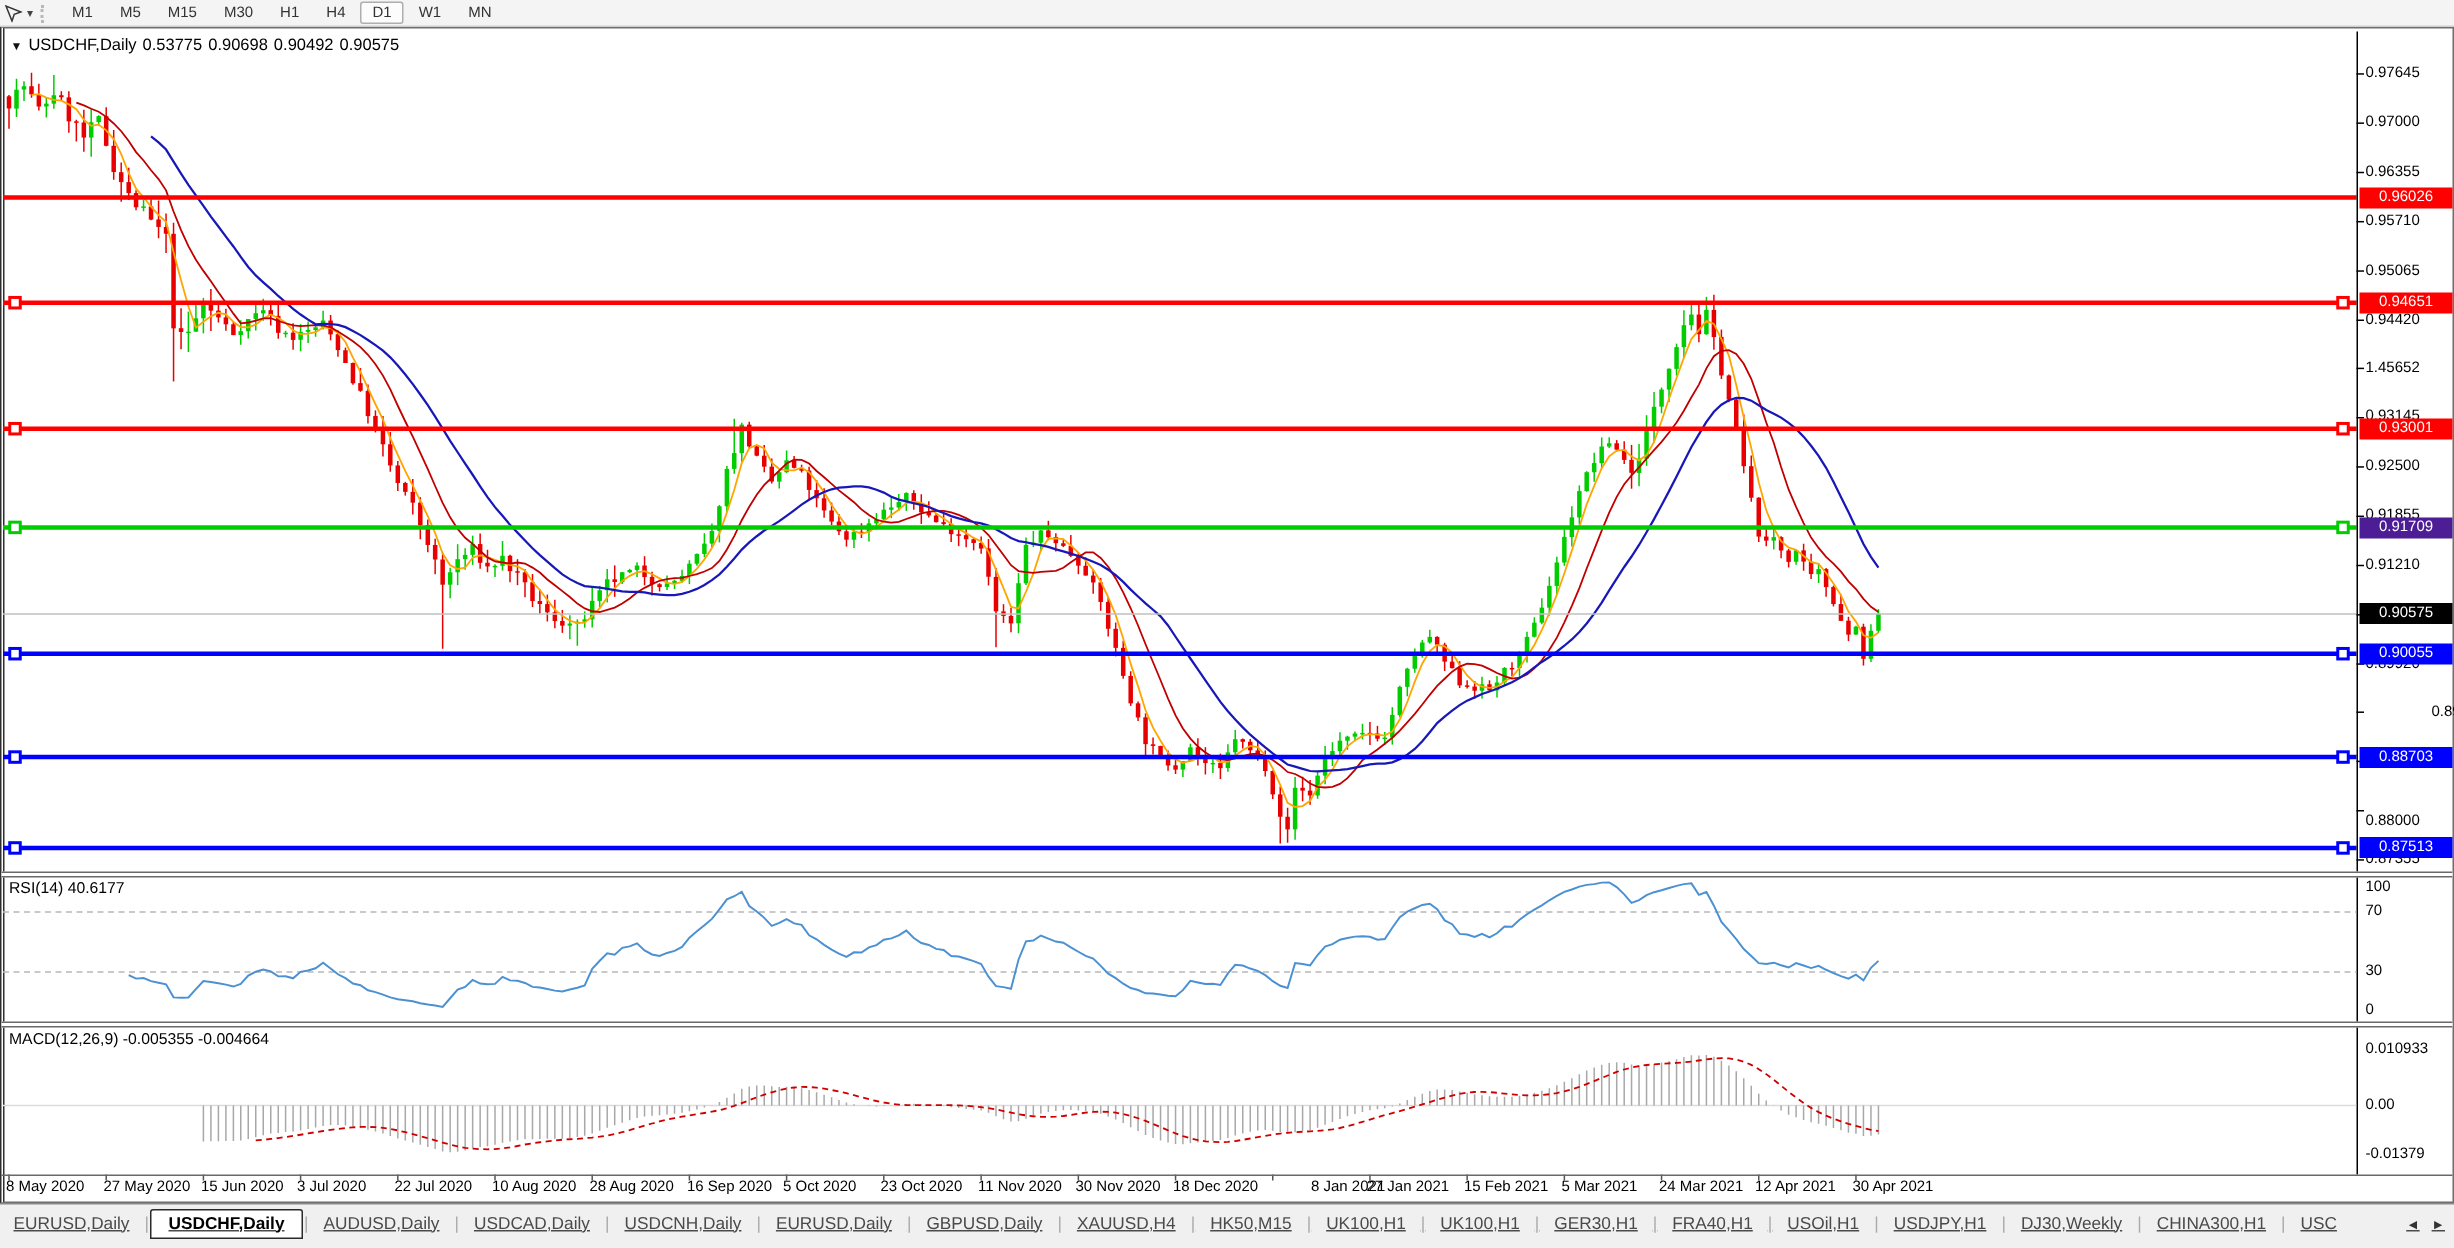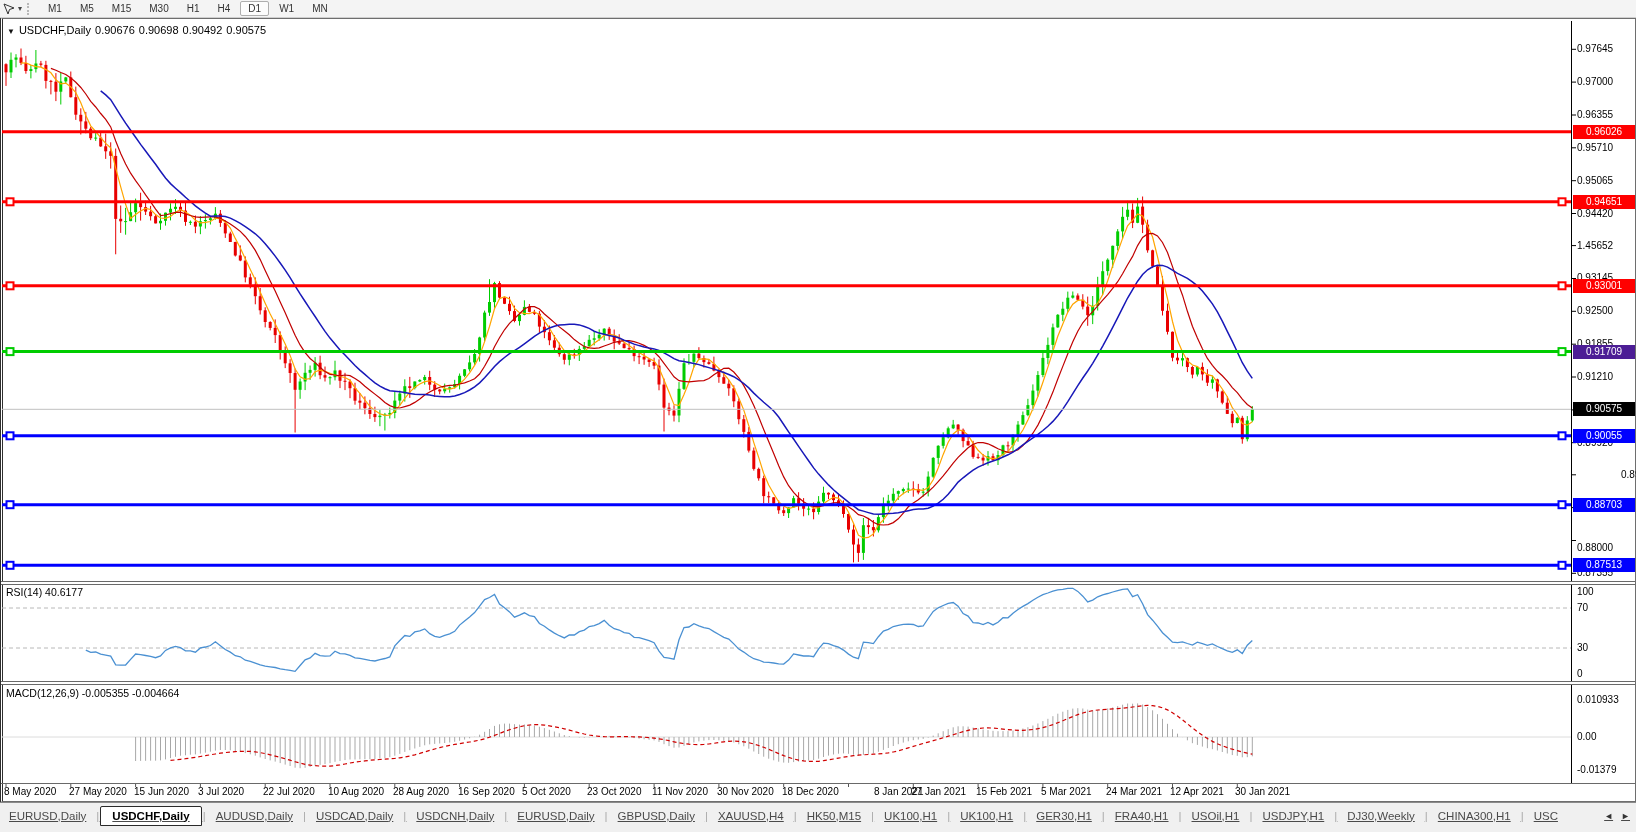--- a/index.html
+++ b/index.html
@@ -876,21 +876,21 @@
       <line x1="913.3" y1="783" x2="913.3" y2="787" stroke="#555" stroke-width="1"></line>
       <line x1="978.1" y1="783" x2="978.1" y2="787" stroke="#555" stroke-width="1"></line>
       <line x1="1042.9" y1="783" x2="1042.9" y2="787" stroke="#555" stroke-width="1"></line>
       <line x1="1107.7" y1="783" x2="1107.7" y2="787" stroke="#555" stroke-width="1"></line>
       <line x1="1172.5" y1="783" x2="1172.5" y2="787" stroke="#555" stroke-width="1"></line>
       <line x1="1237.3" y1="783" x2="1237.3" y2="787" stroke="#555" stroke-width="1"></line>
     </g>
   </svg>
 
 <div class="chart-title">
-  <span class="collapse">▼</span><span>USDCHF,Daily</span><span>0.90676</span><span>0.90698</span><span>0.90492</span><span>0.90575</span>
+  <span class="collapse">▼</span><span>USDCHF,Daily</span><span>0.53775</span><span>0.90698</span><span>0.90492</span><span>0.90575</span>
 </div>
 
 <div class="panel-label" style="top:586px;">RSI(14) 40.6177</div>
 <div class="panel-label" style="top:687px;">MACD(12,26,9) -0.005355 -0.004664</div>
 
 <div class="sep" style="top:581px;"></div>
 <div class="sep" style="top:681px;"></div>
 <div class="botline" style="top:783px;"></div>
 
 <div id="axisLabels">
@@ -940,21 +940,21 @@
     <div class="date-label" style="left: 587px;">23 Oct 2020</div>
     <div class="date-label" style="left: 652px;">11 Nov 2020</div>
     <div class="date-label" style="left: 717px;">30 Nov 2020</div>
     <div class="date-label" style="left: 782px;">18 Dec 2020</div>
     <div class="date-label" style="left: 874px;">8 Jan 2021</div>
     <div class="date-label" style="left: 911px;">27 Jan 2021</div>
     <div class="date-label" style="left: 976px;">15 Feb 2021</div>
     <div class="date-label" style="left: 1041px;">5 Mar 2021</div>
     <div class="date-label" style="left: 1106px;">24 Mar 2021</div>
     <div class="date-label" style="left: 1170px;">12 Apr 2021</div>
-    <div class="date-label" style="left: 1235px;">30 Jan 2021</div>
+    <div class="date-label" style="left: 1235px;">30 Apr 2021</div>
   </div>
 
 <div class="tabbar" id="tabBar">
     <div class="tab">EURUSD,Daily</div>
     <div class="tabsep">|</div>
     <div class="tab active">USDCHF,Daily</div>
     <div class="tabsep">|</div>
     <div class="tab">AUDUSD,Daily</div>
     <div class="tabsep">|</div>
     <div class="tab">USDCAD,Daily</div>

